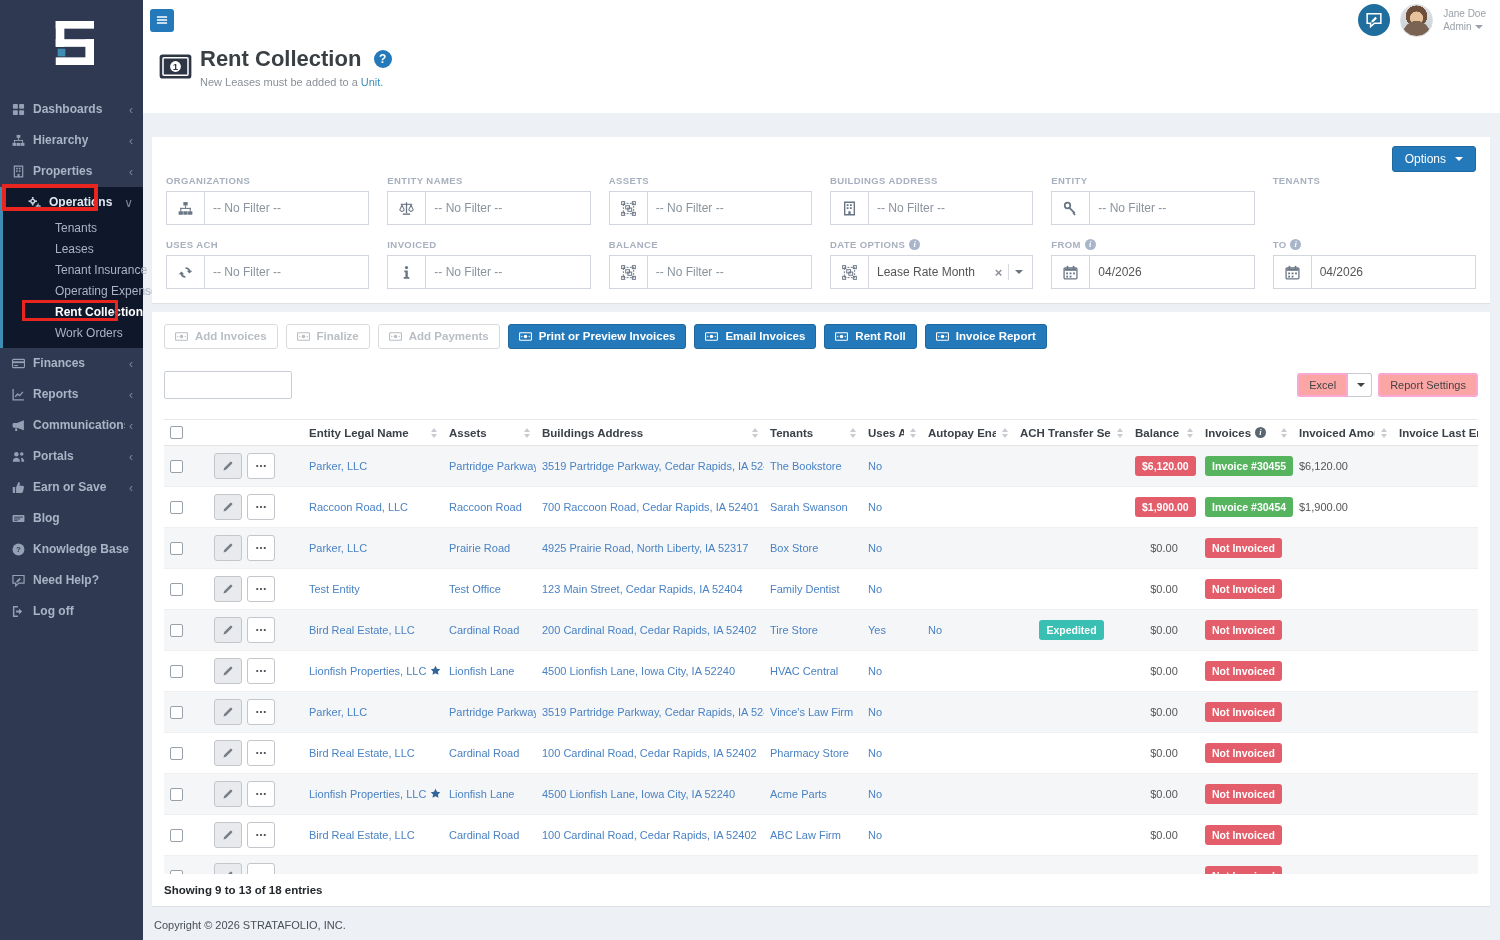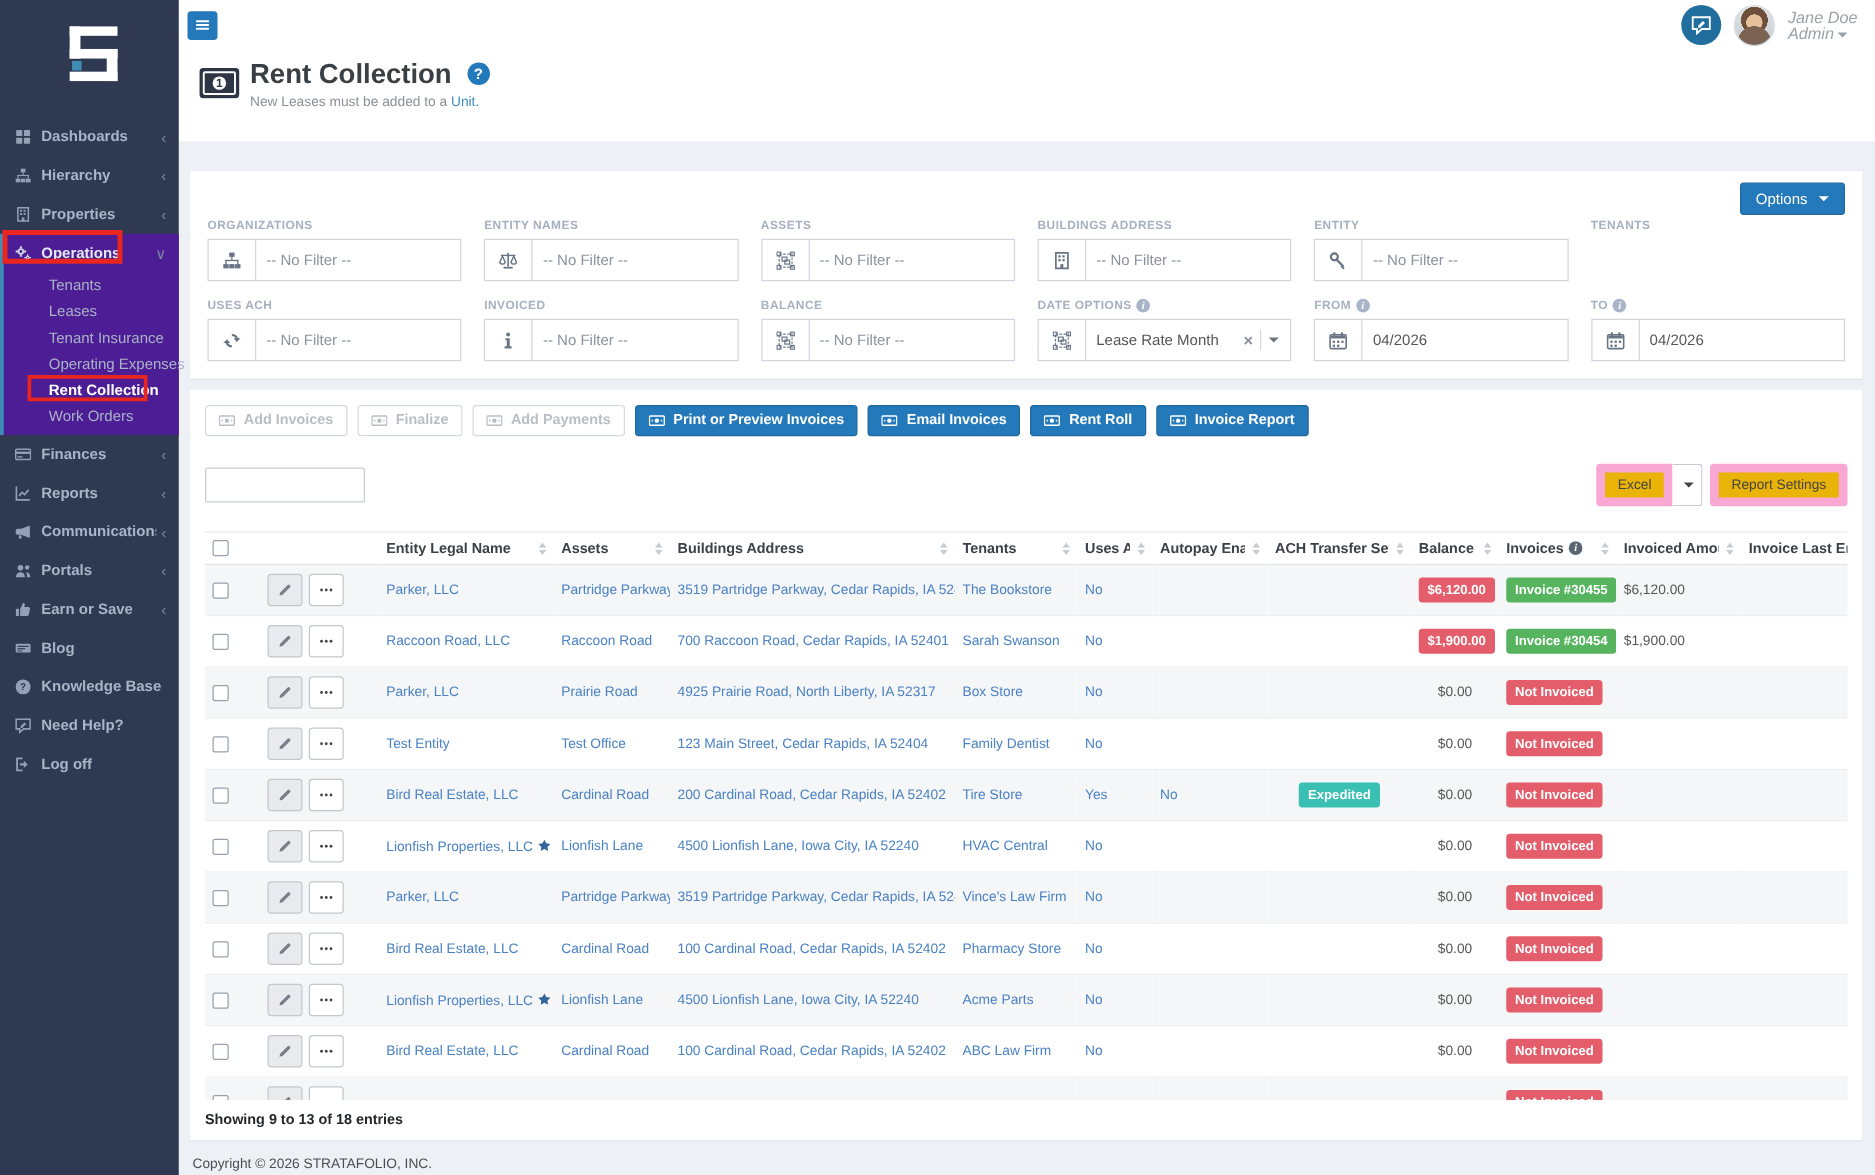--- a/index.html
+++ b/index.html
@@ -12,21 +12,21 @@
   .app{display:flex;width:1500px;height:940px;}
 
   
   .sidebar{width:143px;flex:none;background:var(--sidebar);position:relative;color:#a9b4c6;}
   .logo{height:86px;display:flex;align-items:center;justify-content:center;}
   #sidebar-nav{padding-top:8px;}
   .nav-item{display:flex;align-items:center;padding:9px 10px 9px 12px;font-size:12px;line-height:13px;color:#a9b4c6;cursor:pointer;}
   .nav-item .icon{width:13px;height:13px;margin-right:8px;color:#94a0b3;flex:none;}
   .nav-item .lbl{white-space:nowrap;overflow:hidden;font-weight:600;}
   .chev{margin-left:auto;color:#7d889c;font-size:12px;line-height:10px;padding-left:4px;}
-  .tree-group{background:#4c1d95;border-left:3px solid #3f8cb5;}
+  .tree-group{background:#0f172a;border-left:3px solid #3f8cb5;padding-left:16px;}
   .tree-group .nav-item{padding-left:9px;color:#e2e8f0;}
   .tree-group .nav-item .icon{color:#cdd6e2;}
   .submenu{padding-bottom:4px;}
   .submenu-item{padding:4px 8px 4px 36px;font-size:12px;line-height:13px;color:#a9b4c6;cursor:pointer;white-space:nowrap;}
   .submenu-item.active{color:#fff;font-weight:700;}
   .annot{position:absolute;border:4px solid var(--annotation);pointer-events:none;z-index:5;}
   .annot-operations{left:2px;top:184px;width:96px;height:27px;}
   .annot-rent{left:22px;top:300px;width:96px;height:21px;border-width:3px;}
 
   
@@ -37,21 +37,21 @@
   .hamburger .icon{width:12px;height:12px;}
   .user-area{margin-left:auto;display:flex;align-items:center;gap:10px;}
   .chat-bubble{width:32px;height:32px;border-radius:50%;background:#1f6e9e;color:#fff;display:flex;align-items:center;justify-content:center;cursor:pointer;}
   .chat-bubble .icon{width:16px;height:16px;}
   .avatar{width:33px;height:33px;border-radius:50%;cursor:pointer;border:1px solid #d8dce0;
     background:
       radial-gradient(circle at 50% 95%, #7b6354 0 40%, transparent 41%),
       radial-gradient(circle at 50% 42%, #e6c19c 0 27%, transparent 28%),
       radial-gradient(circle at 50% 36%, #6e4f3a 0 42%, transparent 43%),
       linear-gradient(#dfe3e6,#c9ced2);}
-  .user-text{font-size:13px;line-height:13px;color:#9aa1a9;font-style:italic;}
+  .user-text{font-size:10px;line-height:13px;color:#9aa1a9;}
   .caret{display:inline-block;width:0;height:0;border-left:4px solid transparent;border-right:4px solid transparent;border-top:4px solid currentColor;vertical-align:middle;margin-left:3px;}
 
   .page-header{background:#fff;padding:6px 16px 25px 12px;display:flex;align-items:flex-start;flex:none;}
   .ph-icon{margin:8px 8px 0 4px;flex:none;}
   .ph-text h1{margin:0;font-size:22px;font-weight:700;color:#3a3f44;display:inline;vertical-align:middle;}
   .help-circle{display:inline-flex;width:18px;height:18px;border-radius:50%;background:var(--primary);color:#fff;
                align-items:center;justify-content:center;font-size:12px;font-weight:700;margin-left:9px;vertical-align:middle;cursor:pointer;}
   .subtitle{font-size:11px;color:#8a9099;margin-top:4px;}
   .subtitle a{color:#3c8dbc;text-decoration:none;cursor:pointer;margin-left:3px;}
 
@@ -76,21 +76,21 @@
   .content-panel{margin-top:9px;padding:12px 12px 10px;flex:none;}
   #toolbar-row{display:flex;gap:8px;}
   .btn{display:inline-flex;align-items:center;gap:7px;font-size:11.5px;padding:4px 10px;border-radius:3px;cursor:pointer;
        font-family:inherit;font-weight:600;line-height:15px;}
   .btn .icon{width:13px;height:13px;}
   .btn-disabled{background:#fff;border:1px solid #d8dbde;color:#b9bec4;}
   .btn-primary{background:var(--primary);border:1px solid #1f689d;color:#fff;}
   .search-row{display:flex;align-items:center;margin-top:22px;}
   .search-input{width:128px;height:28px;border:1px solid #c9ced4;border-radius:2px;padding:0 6px;font-size:12px;outline:none;font-family:inherit;}
   .right-controls{margin-left:auto;display:flex;gap:6px;align-items:center;}
-  .btn-default{background:#eab308;border:7px solid #f9a8d4;color:#444;font-size:11px;padding:4px 10px;border-radius:3px;cursor:pointer;font-family:inherit;}
+  .btn-default{background:#fca5a5;border:2px solid #f9a8d4;color:#444;font-size:11px;padding:4px 10px;border-radius:3px;cursor:pointer;font-family:inherit;}
   .split{display:flex;}
   .split .btn-default{border-radius:3px 0 0 3px;}
   .caret-seg{border:1px solid #c6cbd1;border-left:none;border-radius:0 3px 3px 0;background:#fff;width:24px;display:flex;align-items:center;justify-content:center;cursor:pointer;color:#444;}
 
   .table-viewport{margin-top:20px;height:455px;overflow:hidden;}
   table{border-collapse:collapse;table-layout:fixed;width:1339px;border-top:1px solid #e8e8e8;}
   th{height:26px;padding:0 6px;text-align:left;font-size:11.5px;font-weight:700;color:#3b4148;border-bottom:1px solid #e3e3e3;white-space:nowrap;overflow:hidden;}
   .th-inner{display:flex;align-items:center;}
   .th-lbl{display:flex;align-items:center;gap:4px;overflow:hidden;}
   .sort{margin-left:auto;display:flex;flex-direction:column;gap:2px;padding-left:6px;cursor:pointer;}

